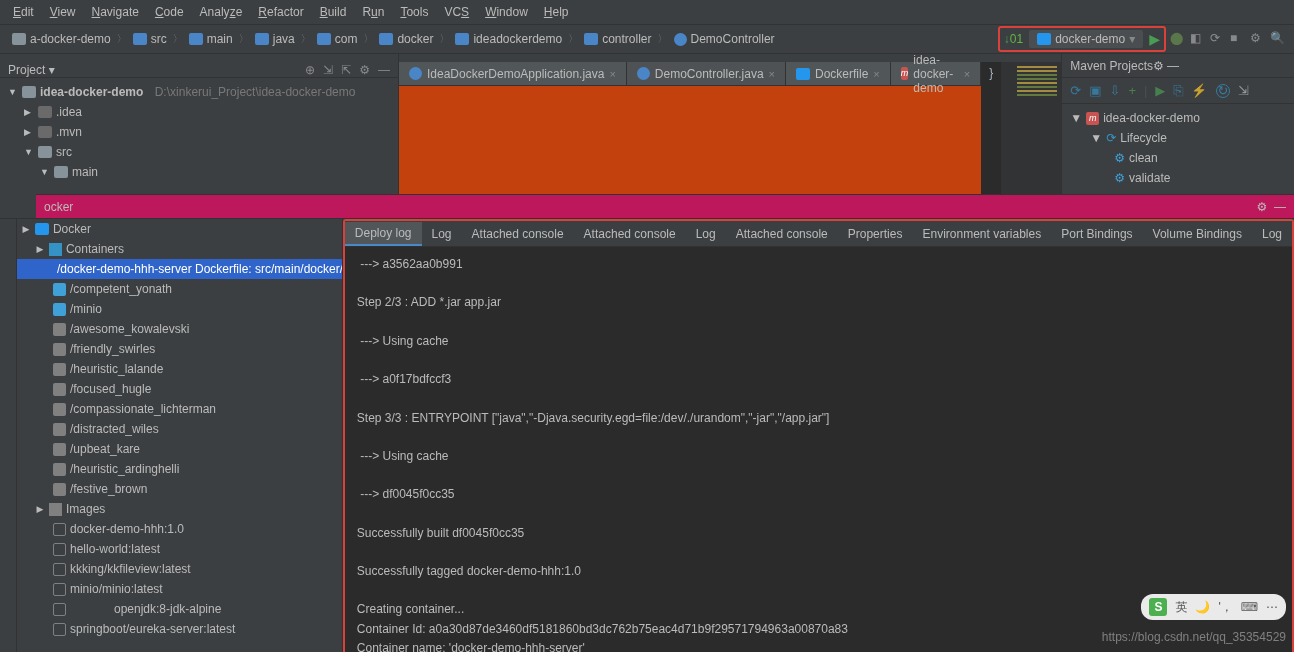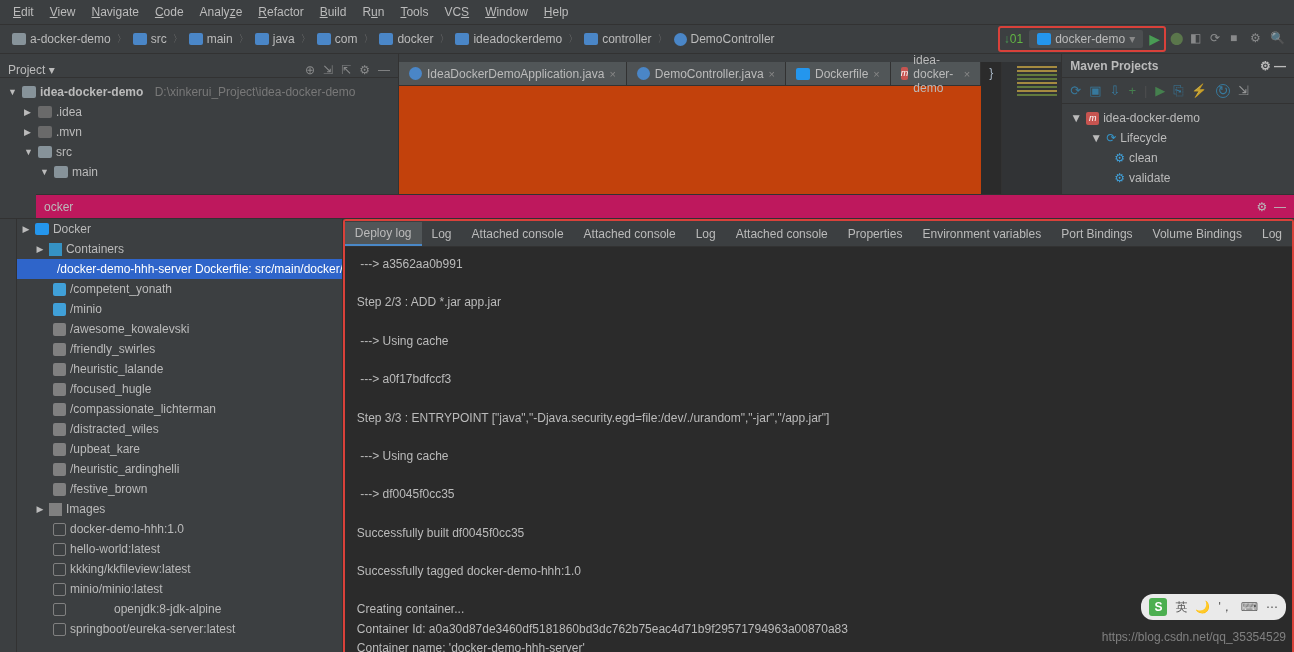--- a/index.html
+++ b/index.html
@@ -43,21 +43,21 @@
 .ed-tab .icon.c { background: #4a86c7; }
 .ed-tab .icon.d { background: #2496ed; border-radius: 2px; width: 14px; height: 12px; }
 .ed-tab .icon.m { background: #c75450; border-radius: 2px; width: 13px; height: 13px; color:#fff; font-size:9px; font-style:italic; text-align:center; line-height:13px;}
 .gutter { background: #313335; width: 50px; color: #606366; text-align: right; padding: 4px 8px 0 0; font-family: monospace; }
 .editor-body { display: flex; flex: 1; }
 .code-area { flex: 1; padding: 4px 8px; font-family: monospace; color: #a9b7c6; background: #2b2b2b; }
 .minimap { width: 60px; background: #313335; border-left: 1px solid #323232; position: relative; }
 .minimap-marks { position: absolute; top:0; right:4px; display:flex; flex-direction:column; gap:2px; padding-top:4px;}
 .minimap-marks div { width:40px; height:2px; }
 .maven-panel { width: 238px; background: #3c3f41; border-left: 1px solid #323232; }
-.maven-header { height: 24px; display: flex; align-items: center; padding: 0 8px; border-bottom: 1px solid #323232; justify-content: space-between; font-weight: bold; }
+.maven-header { height: 24px; display: flex; align-items: center; padding: 0 8px; border-bottom: 1px solid #323232; justify-content: flex-start; }
 .maven-toolbar { height: 26px; display: flex; align-items: center; gap: 8px; padding: 0 8px; border-bottom: 1px solid #323232; }
 .maven-toolbar span { opacity: 0.7; cursor: pointer; font-size: 13px; }
 .maven-tree { padding: 4px 0; }
 .mtree-row { display: flex; align-items: center; height: 20px; gap: 4px; }
 .gear-icon { color: #40a0d8; }
 .docker-label { height: 24px; background: #be185d; border-top: 1px solid #323232; display: flex; align-items: center; padding: 0 8px; justify-content: space-between; margin-left: 36px; }
 .docker-row { display: flex; height: 440px; border-top: 1px solid #323232; }
 .docker-side { width: 20px; background: #3c3f41; border-right: 1px solid #323232; }
 .docker-tree-panel { width: 388px; background: #3c3f41; border-right: 1px solid #323232; overflow: hidden; }
 .dtree-row { display: flex; align-items: center; height: 20px; gap: 4px; white-space: nowrap; padding-left: 4px; }

